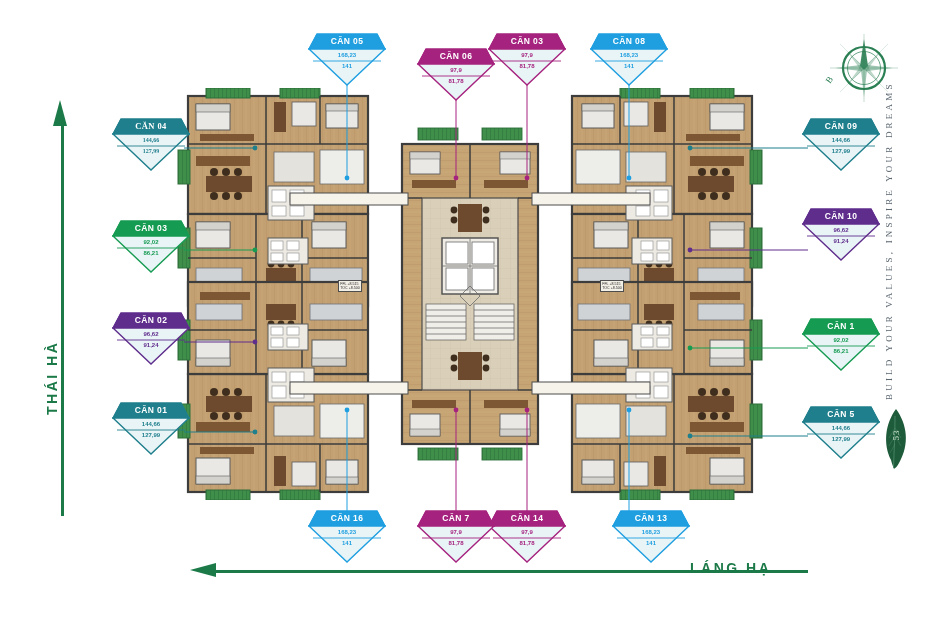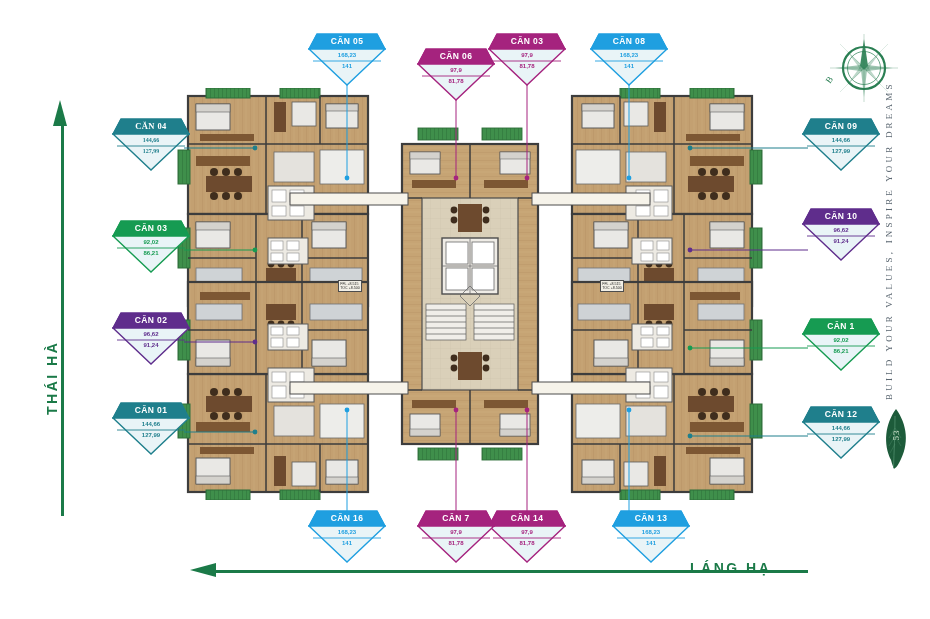--- a/index.html
+++ b/index.html
@@ -616,21 +616,21 @@
         </div>
       </div>
       <div class="gem" style="left: 802px; top: 406px;">
         <svg viewBox="0 0 78 54">
           <path d="M9 1 H69 L77 16 H1 Z" fill="#1f7f8c" stroke="#1f7f8c" stroke-width="1.4"></path>
           <path d="M1 16 H77 L39 52 Z" fill="#e9f4f7" stroke="#1f7f8c" stroke-width="1.4"></path>
           <path d="M5 28 H73" stroke="#1f7f8c" stroke-width=".9"></path>
           <path d="M9 1 L1 16 M69 1 L77 16" stroke="#1f7f8c" stroke-width=".9"></path>
         </svg>
         <div class="txtwrap">
-          <div class="top">CĂN 12</div>
+          <div class="top">CĂN 5</div>
           <div class="mid" style="color:#1f7f8c">144,66</div>
           <div class="bot" style="color:#1f7f8c">127,99</div>
         </div>
       </div>
       <div class="gem" style="left: 612px; top: 510px;">
         <svg viewBox="0 0 78 54">
           <path d="M9 1 H69 L77 16 H1 Z" fill="#1f9fe0" stroke="#1f9fe0" stroke-width="1.4"></path>
           <path d="M1 16 H77 L39 52 Z" fill="#e9f4f7" stroke="#1f9fe0" stroke-width="1.4"></path>
           <path d="M5 28 H73" stroke="#1f9fe0" stroke-width=".9"></path>
           <path d="M9 1 L1 16 M69 1 L77 16" stroke="#1f9fe0" stroke-width=".9"></path>

